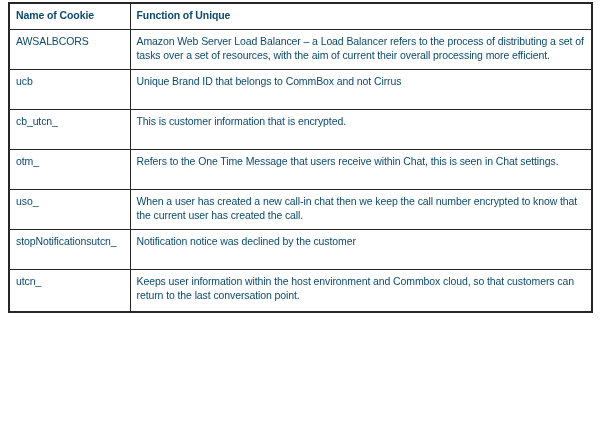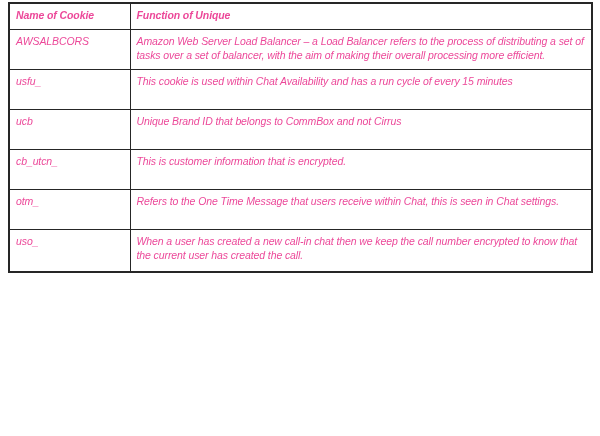--- a/index.html
+++ b/index.html
@@ -17,22 +17,21 @@
     background: #ffffff;
   }
   table.cookie-table {
     position: absolute;
     left: 8px;
     top: 2px;
     width: 585px;
     border-collapse: collapse;
     table-layout: fixed;
     border: 2px solid #262626;
-    color: #ec4899;
-    font-style: italic;
+    color: #0c4a6e;
   }
   table.cookie-table col.col-name { width: 121px; }
   table.cookie-table th,
   table.cookie-table td {
     border: 1px solid #262626;
     vertical-align: top;
     text-align: left;
     padding: 4px 6px 3px 6px;
     font-size: 10.5px;
     line-height: 14px;
@@ -55,28 +54,24 @@
     </colgroup>
     <thead>
       <tr>
         <th>Name of Cookie</th>
         <th>Function of Unique</th>
       </tr>
     </thead>
     <tbody>
   <tr>
     <td>AWSALBCORS</td>
-    <td>Amazon Web Server Load Balancer – a Load Balancer refers to the process of distributing a set of tasks over a set of balancer, with the aim of making their overall processing more efficient.</td>
+    <td>Amazon Web Server Load Balancer – a Load Balancer refers to the process of distributing a set of tasks over a set of resources, with the aim of current their overall processing more efficient.</td>
   </tr>
 
 
-  <tr>
-    <td>usfu_</td>
-    <td>This cookie is used within Chat Availability and has a run cycle of every 15 minutes</td>
-  </tr>
 
 
   <tr>
     <td>ucb</td>
     <td>Unique Brand ID that belongs to CommBox and not Cirrus</td>
   </tr>
 
   <tr>
     <td>cb_utcn_</td>
     <td>This is customer information that is encrypted.</td>
@@ -85,16 +80,24 @@
   <tr>
     <td>otm_</td>
     <td>Refers to the One Time Message that users receive within Chat, this is seen in Chat settings.</td>
   </tr>
 
   <tr>
     <td>uso_</td>
     <td>When a user has created a new call-in chat then we keep the call number encrypted to know that the current user has created the call.</td>
   </tr>
 
+  <tr>
+    <td>stopNotificationsutcn_</td>
+    <td>Notification notice was declined by the customer</td>
+  </tr>
 
+  <tr>
+    <td>utcn_</td>
+    <td>Keeps user information within the host environment and Commbox cloud, so that customers can return to the last conversation point.</td>
+  </tr>
 </tbody>
   </table>
 </div>
 
 </body></html>

